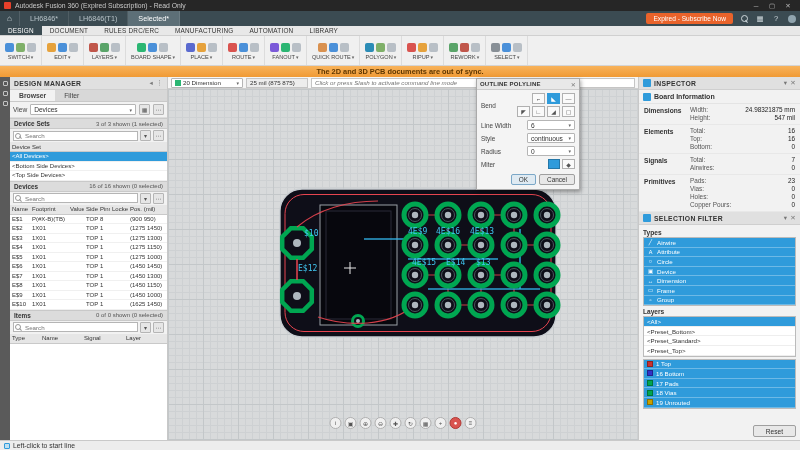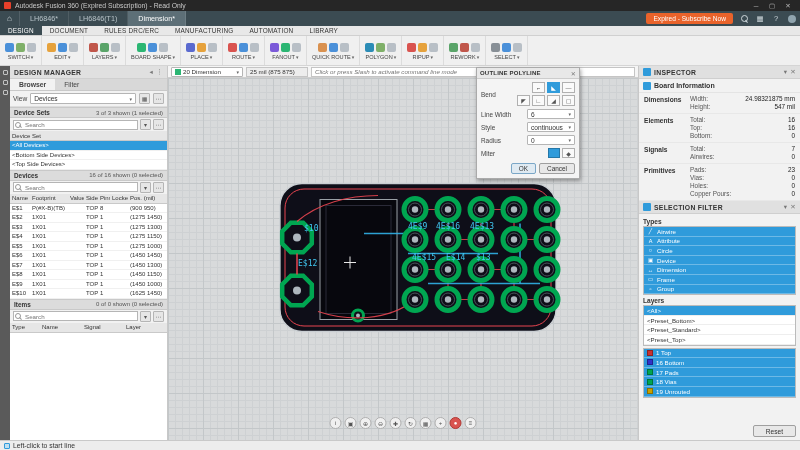--- a/index.html
+++ b/index.html
@@ -152,21 +152,21 @@
     <span class="tb-btn">─</span>
     <span class="tb-btn">▢</span>
     <span class="tb-btn close">✕</span>
   </div>
 
   <div class="tabbar">
     <span class="home-btn">⌂</span>
     <div style="display:flex">
         <span class="tab">LH6846*</span>
         <span class="tab">LH6846(T1)</span>
-        <span class="tab selected">Dimension*</span>
+        <span class="tab selected">Selected*</span>
       </div>
     <span class="tab-spacer"></span>
     <span class="expired-btn">Expired - Subscribe Now</span>
     <span class="tb-icon">
         <span class="mag"></span>
       </span>
     <span class="tb-icon">▦</span>
     <span class="tb-icon">?</span>
     <span class="tb-icon">
         <span class="avatar"></span>
@@ -310,20 +310,21 @@
         <span class="chip" style="background: rgb(74, 144, 217);"></span>
         <span class="chip chip3"></span>
       </div>
       <div class="rg-label">
         <span>SELECT</span>
         <span class="chev">▾</span>
       </div>
     </div>
     </div>
 
+  <div class="banner">The 2D and 3D PCB documents are out of sync.</div>
 
   <div class="main">
 
     <div class="leftstrip">
       <span class="ls-icon"></span>
       <span class="ls-icon"></span>
       <span class="ls-icon"></span>
     </div>
 
     <div class="leftpanel">

